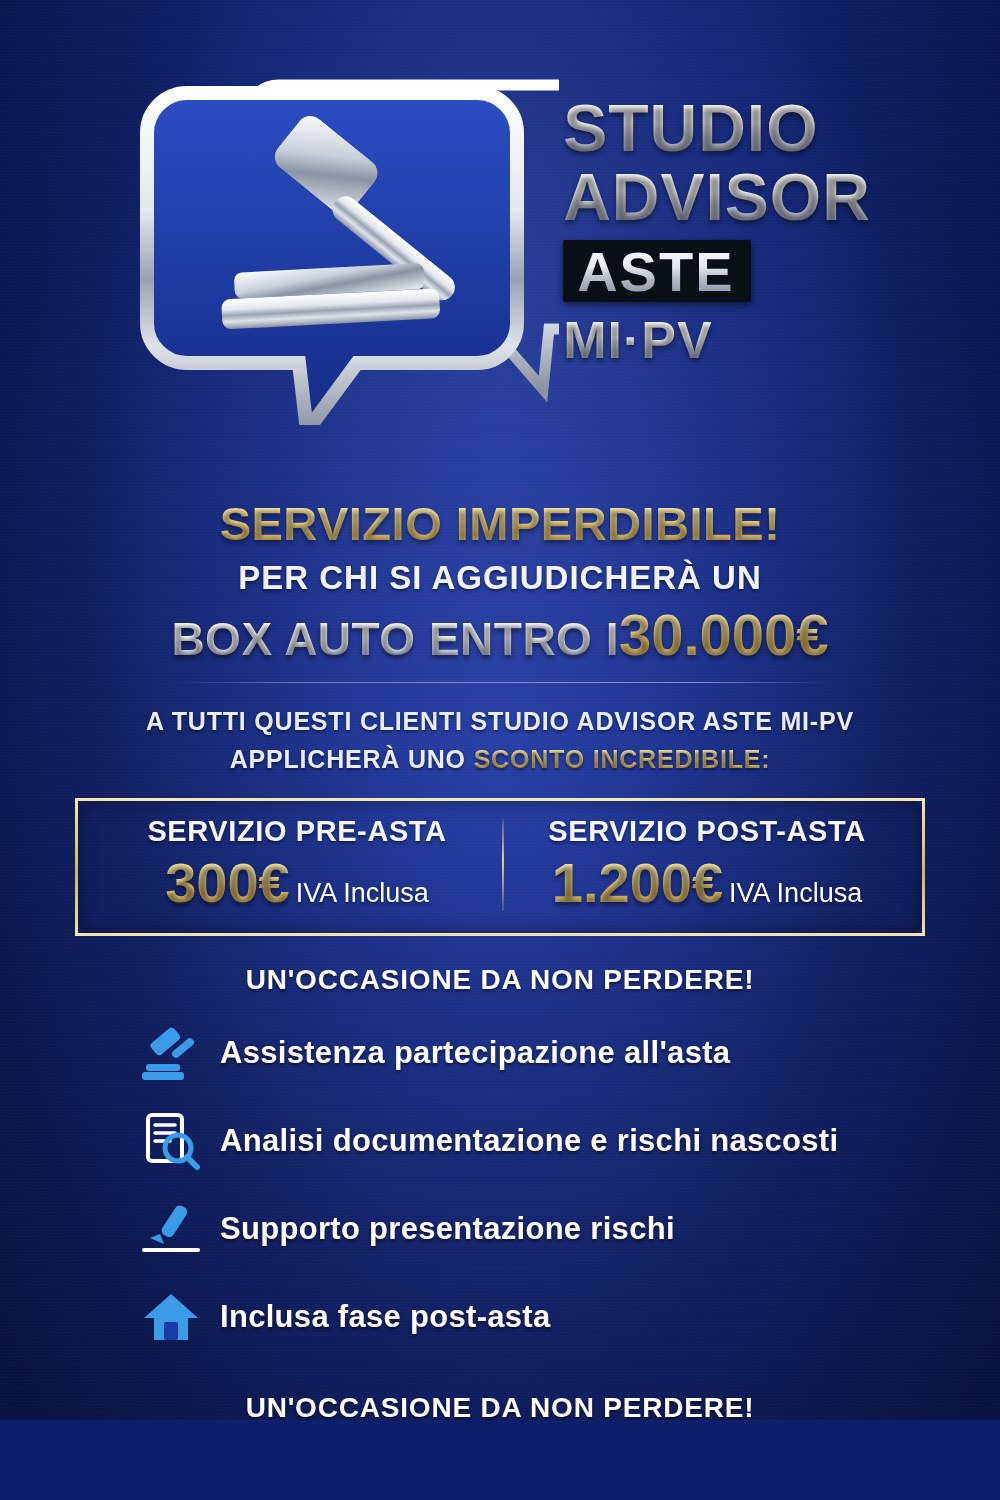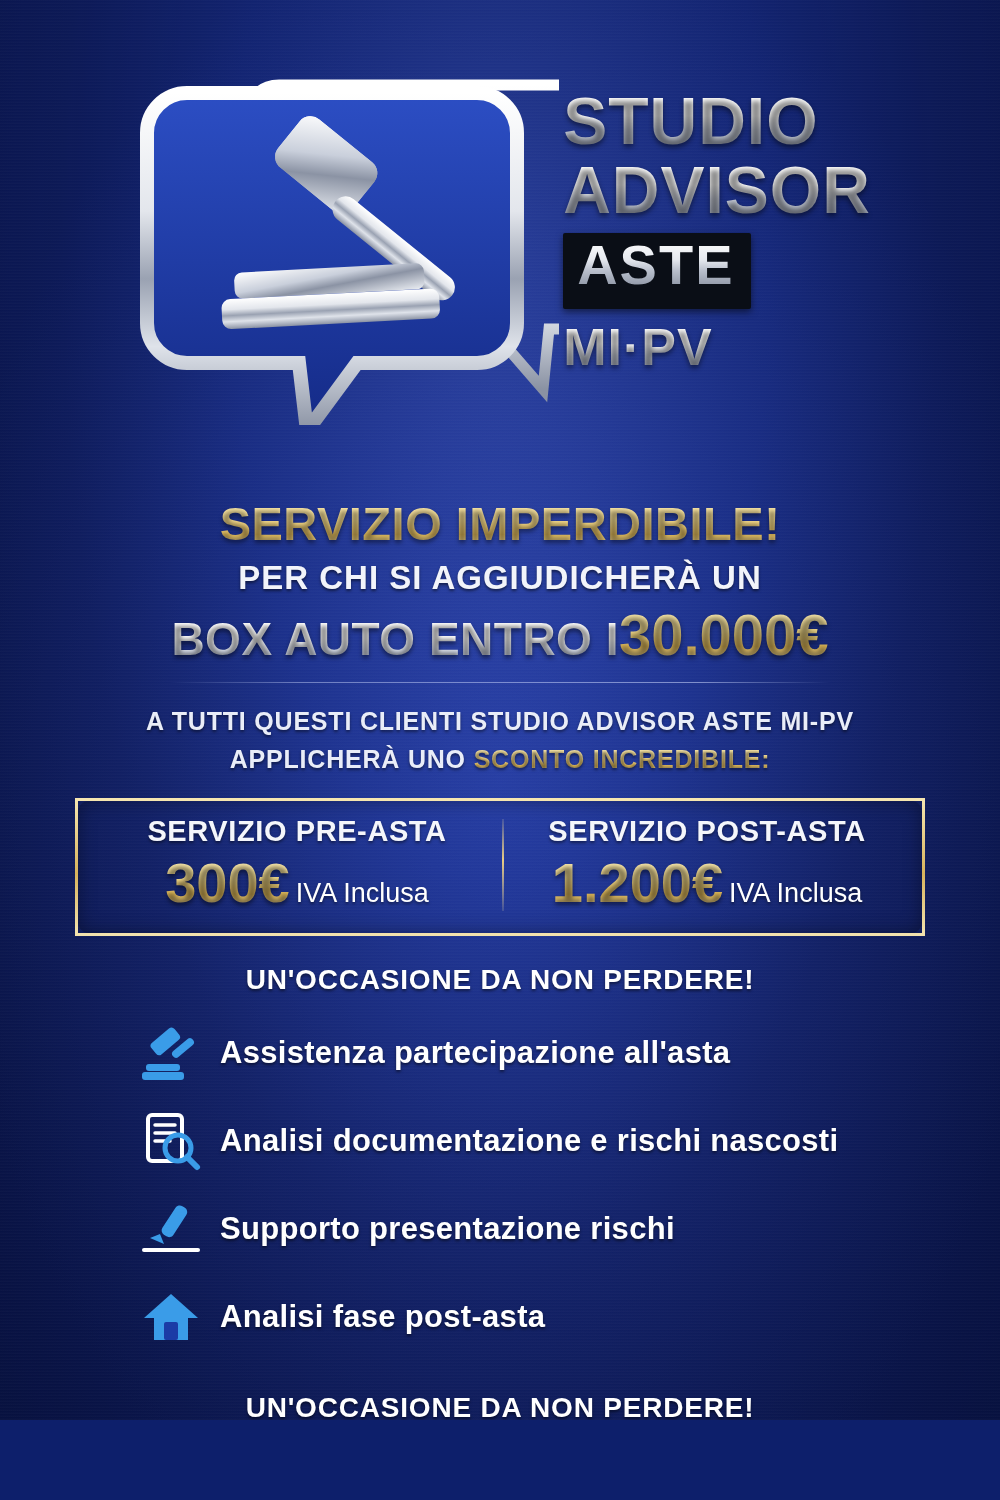--- a/index.html
+++ b/index.html
@@ -54,21 +54,21 @@
     line-height:1.04;
     background:linear-gradient(180deg,#ffffff 0%,#ffffff 42%,#c6cbd6 62%,#8e96a8 100%);
     -webkit-background-clip:text;
     background-clip:text;
     color:transparent;
     text-shadow:0 3px 5px rgba(0,0,0,0.45);
     font-family:"Liberation Sans", sans-serif;
   }
   .brand-aste-wrap{
     background:#0a0e16;
-    padding:4px 16px 16px 14px;
+    padding:4px 16px 2px 14px;
     margin-top:8px;
     border-radius:2px;
     box-shadow:0 3px 7px rgba(0,0,0,0.5);
   }
   .brand-aste {
     font-size:56px;
     font-weight:bold;
     letter-spacing:2px;
     line-height:1;
     background:linear-gradient(180deg,#ffffff 0%,#e6e9ef 40%,#b9bfcc 60%,#7f8798 100%);
@@ -373,20 +373,20 @@
         <span class="feature-label">Supporto presentazione rischi</span>
       </div>
 
       <div class="feature">
         <span class="feature-icon">
           <svg viewBox="0 0 62 62" width="62" height="62" aria-hidden="true">
             <path d="M31 8 L58 32 H48 V54 H14 V32 H4 Z" fill="#3a9ce8"></path>
             <rect x="24" y="36" width="14" height="18" rx="2" fill="#1b3ba6"></rect>
           </svg>
         </span>
-        <span class="feature-label">Analisi fase post-asta</span>
+        <span class="feature-label">Inclusa fase post-asta</span>
       </div>
 
     </div>
 
     <div class="cta-bottom">UN'OCCASIONE DA NON PERDERE!</div>
   </div>
 </div>
 
 </body></html>

